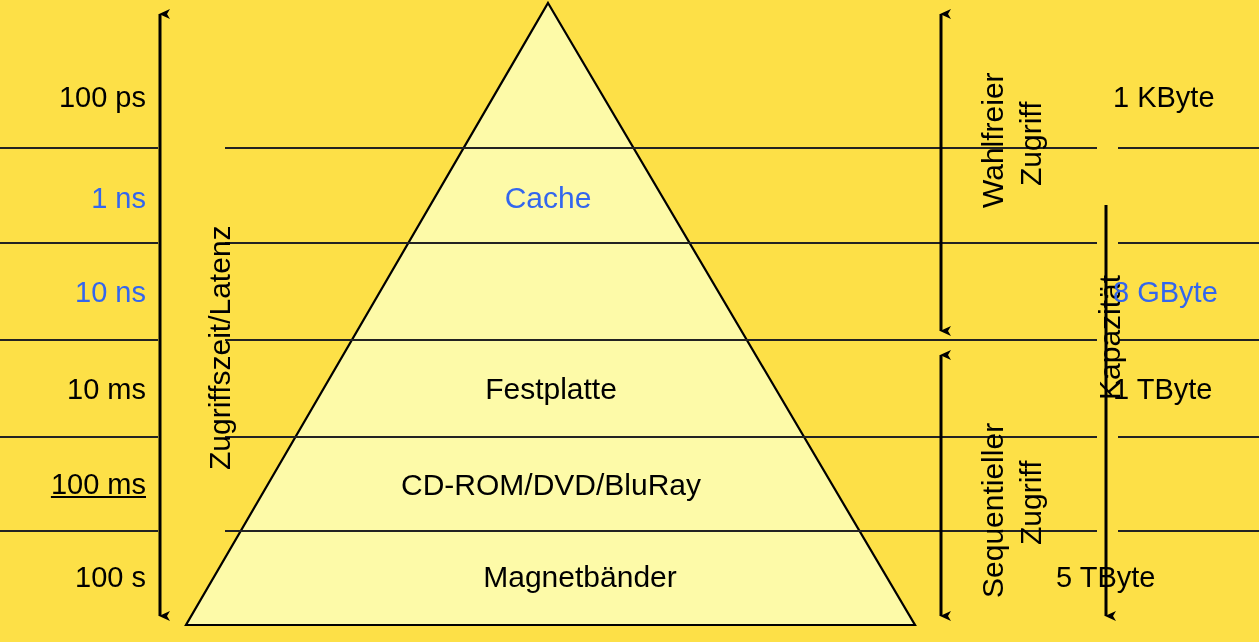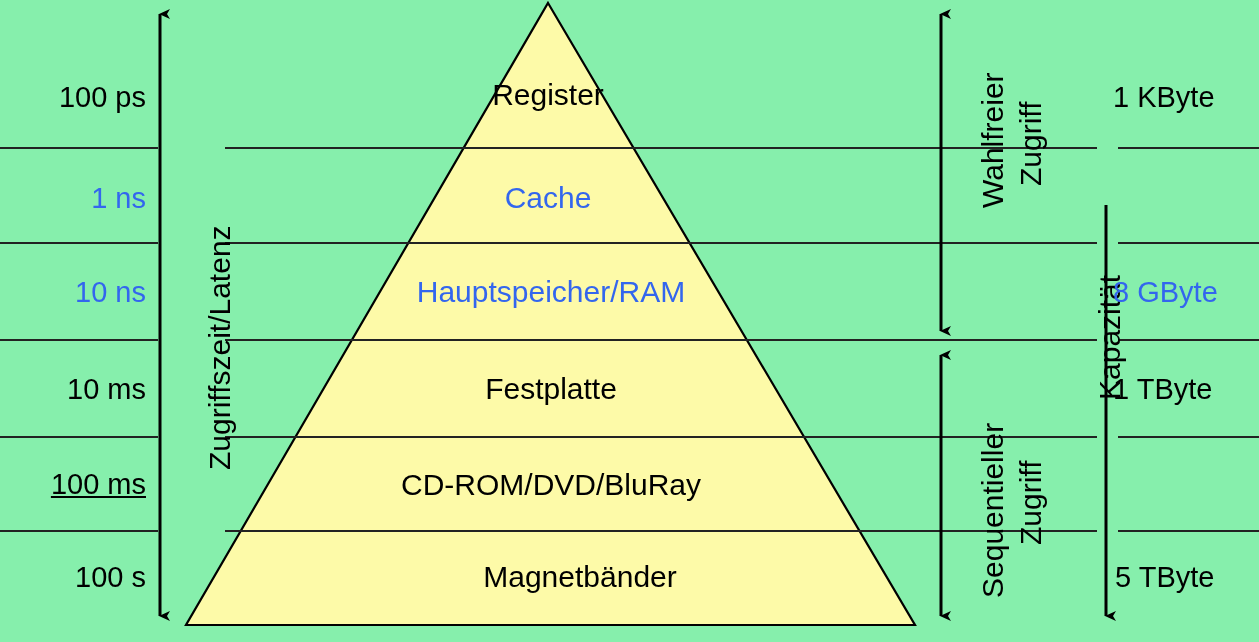--- a/index.html
+++ b/index.html
@@ -4,21 +4,21 @@
 <style>
   html, body {
     margin: 0;
     padding: 0;
     background: #ffffff;
   }
   #stage {
     position: relative;
     width: 1259px;
     height: 642px;
-    background: #86efac;
+    background: #fde047;
     font-family: "Liberation Sans", sans-serif;
     overflow: hidden;
   }
   #svg-layer {
     position: absolute;
     left: 0;
     top: 0;
     width: 1259px;
     height: 642px;
   }
@@ -121,33 +121,31 @@
 
   <div class="left-lbl" style="left:146px; top:83px;">100 ps</div>
   <div class="left-lbl blue" style="left:146px; top:184px;">1 ns</div>
   <div class="left-lbl blue" style="left:146px; top:278px;">10 ns</div>
   <div class="left-lbl" style="left:146px; top:375px;">10 ms</div>
   <div class="left-lbl" style="left:146px; top:470px;text-decoration:underline;">100 ms</div>
   <div class="left-lbl" style="left:146px; top:563px;">100 s</div>
 
   <div class="vert" style="left:205px; top:470px;">Zugriffszeit/Latenz</div>
 
-  <div class="tier-label" style="left:548px; top:80px;">Register</div>
   <div class="tier-label blue" style="left:548px; top:183px;text-align:right;">Cache</div>
-  <div class="tier-label blue" style="left:551px; top:277px;">Hauptspeicher/RAM</div>
   <div class="tier-label" style="left:551px; top:470px;">CD-ROM/DVD/BluRay</div>
   <div class="tier-label" style="left:551px; top:374px;">Festplatte</div>
   <div class="tier-label" style="left:551px; top:562px;margin-left:29px;">Magnetbänder</div>
 
   <div class="vert" style="left:978px; top:208px;">Wahlfreier</div>
   <div class="vert" style="left:1016px; top:186px;">Zugriff</div>
 
   <div class="vert" style="left:978px; top:598px;">Sequentieller</div>
   <div class="vert" style="left:1016px; top:545px;">Zugriff</div>
 
   <div class="vert" style="left:1095px; top:400px;">Kapazität</div>
 
   <div class="right-lbl" style="left:1113px; top:83px;">1 KByte</div>
   <div class="right-lbl blue" style="left:1113px; top:278px;">8 GByte</div>
   <div class="right-lbl" style="left:1113px; top:375px;">1 TByte</div>
-  <div class="right-lbl" style="left:1115px; top:563px;">5 TByte</div>
+  <div class="right-lbl" style="left:1056px; top:563px;">5 TByte</div>
 
 </div>
 
 </body></html>

